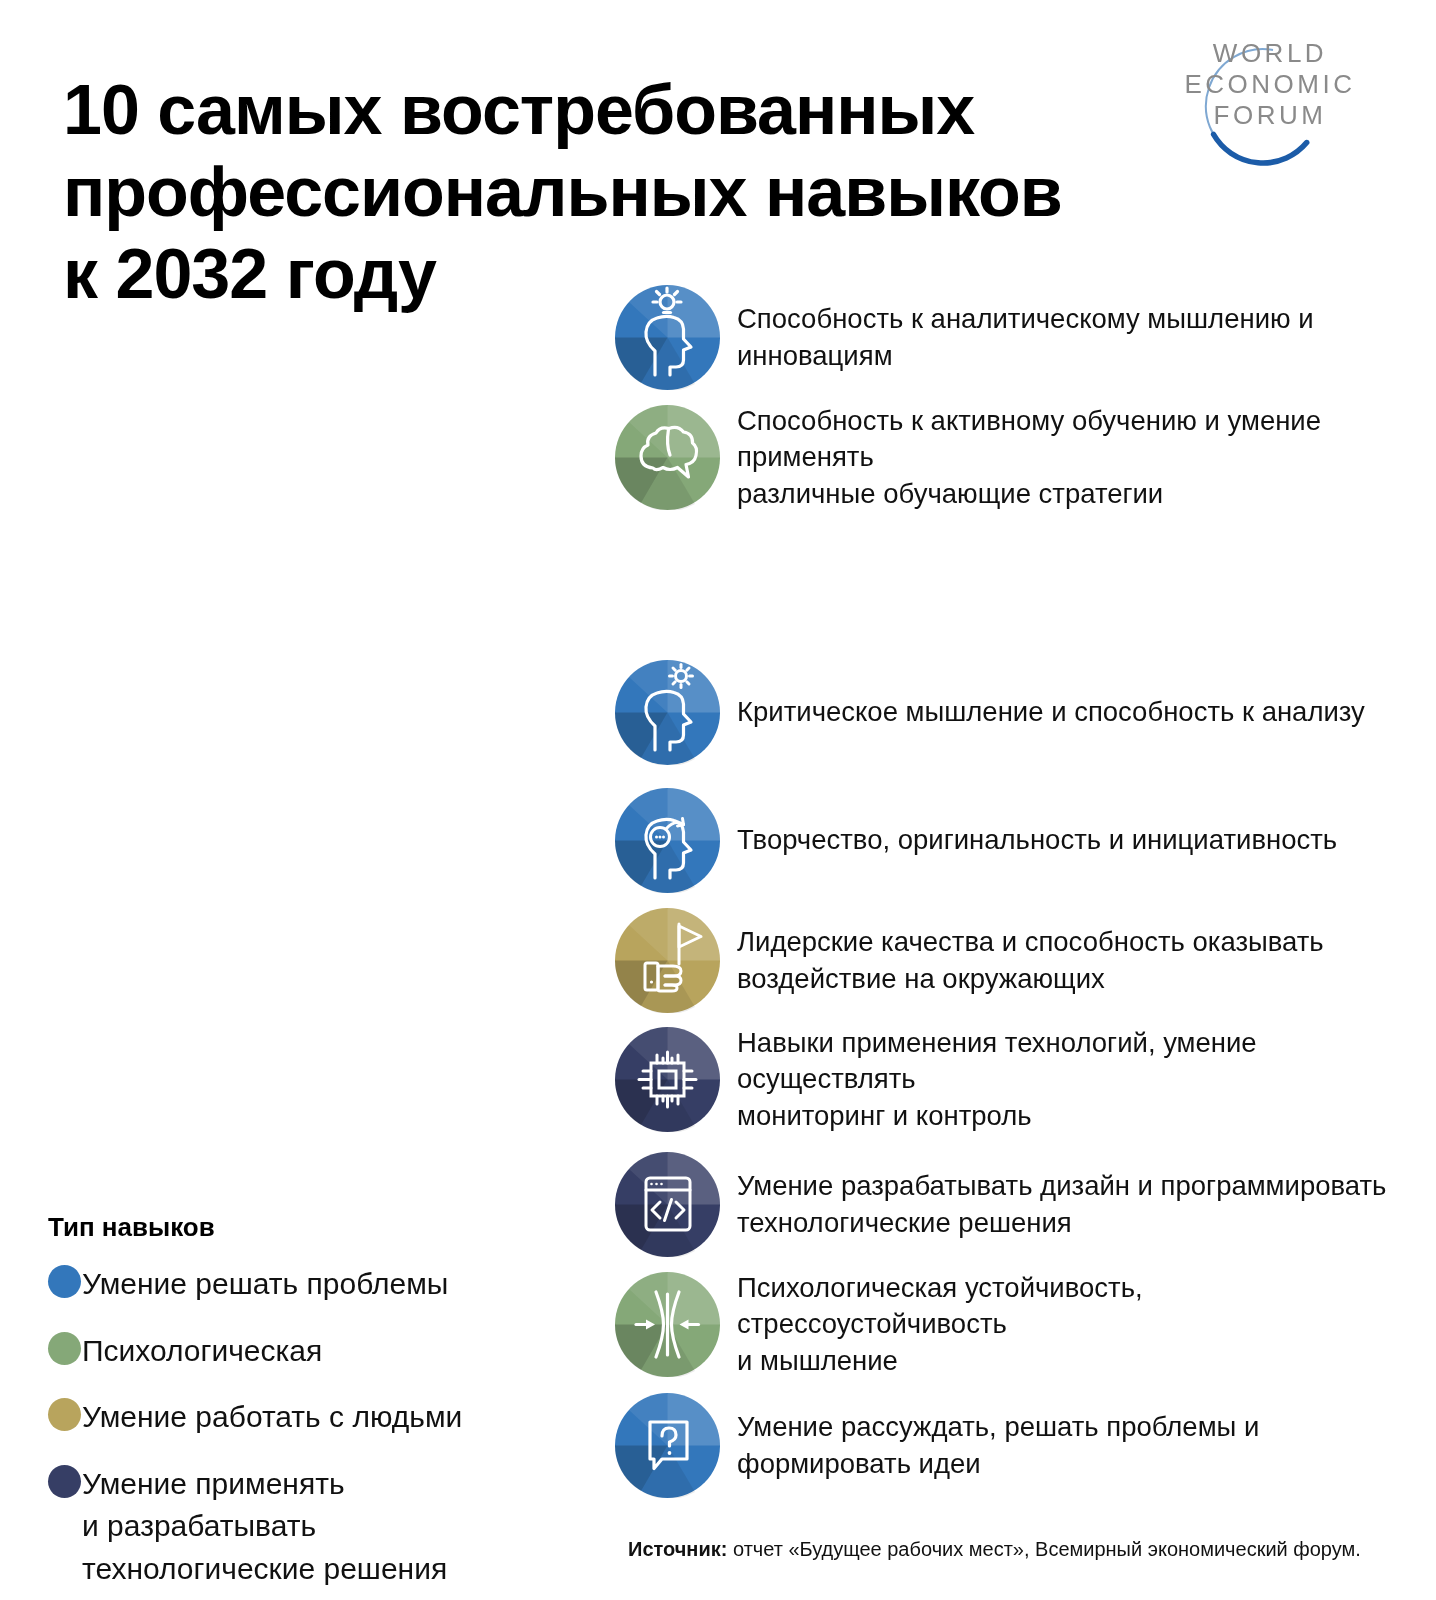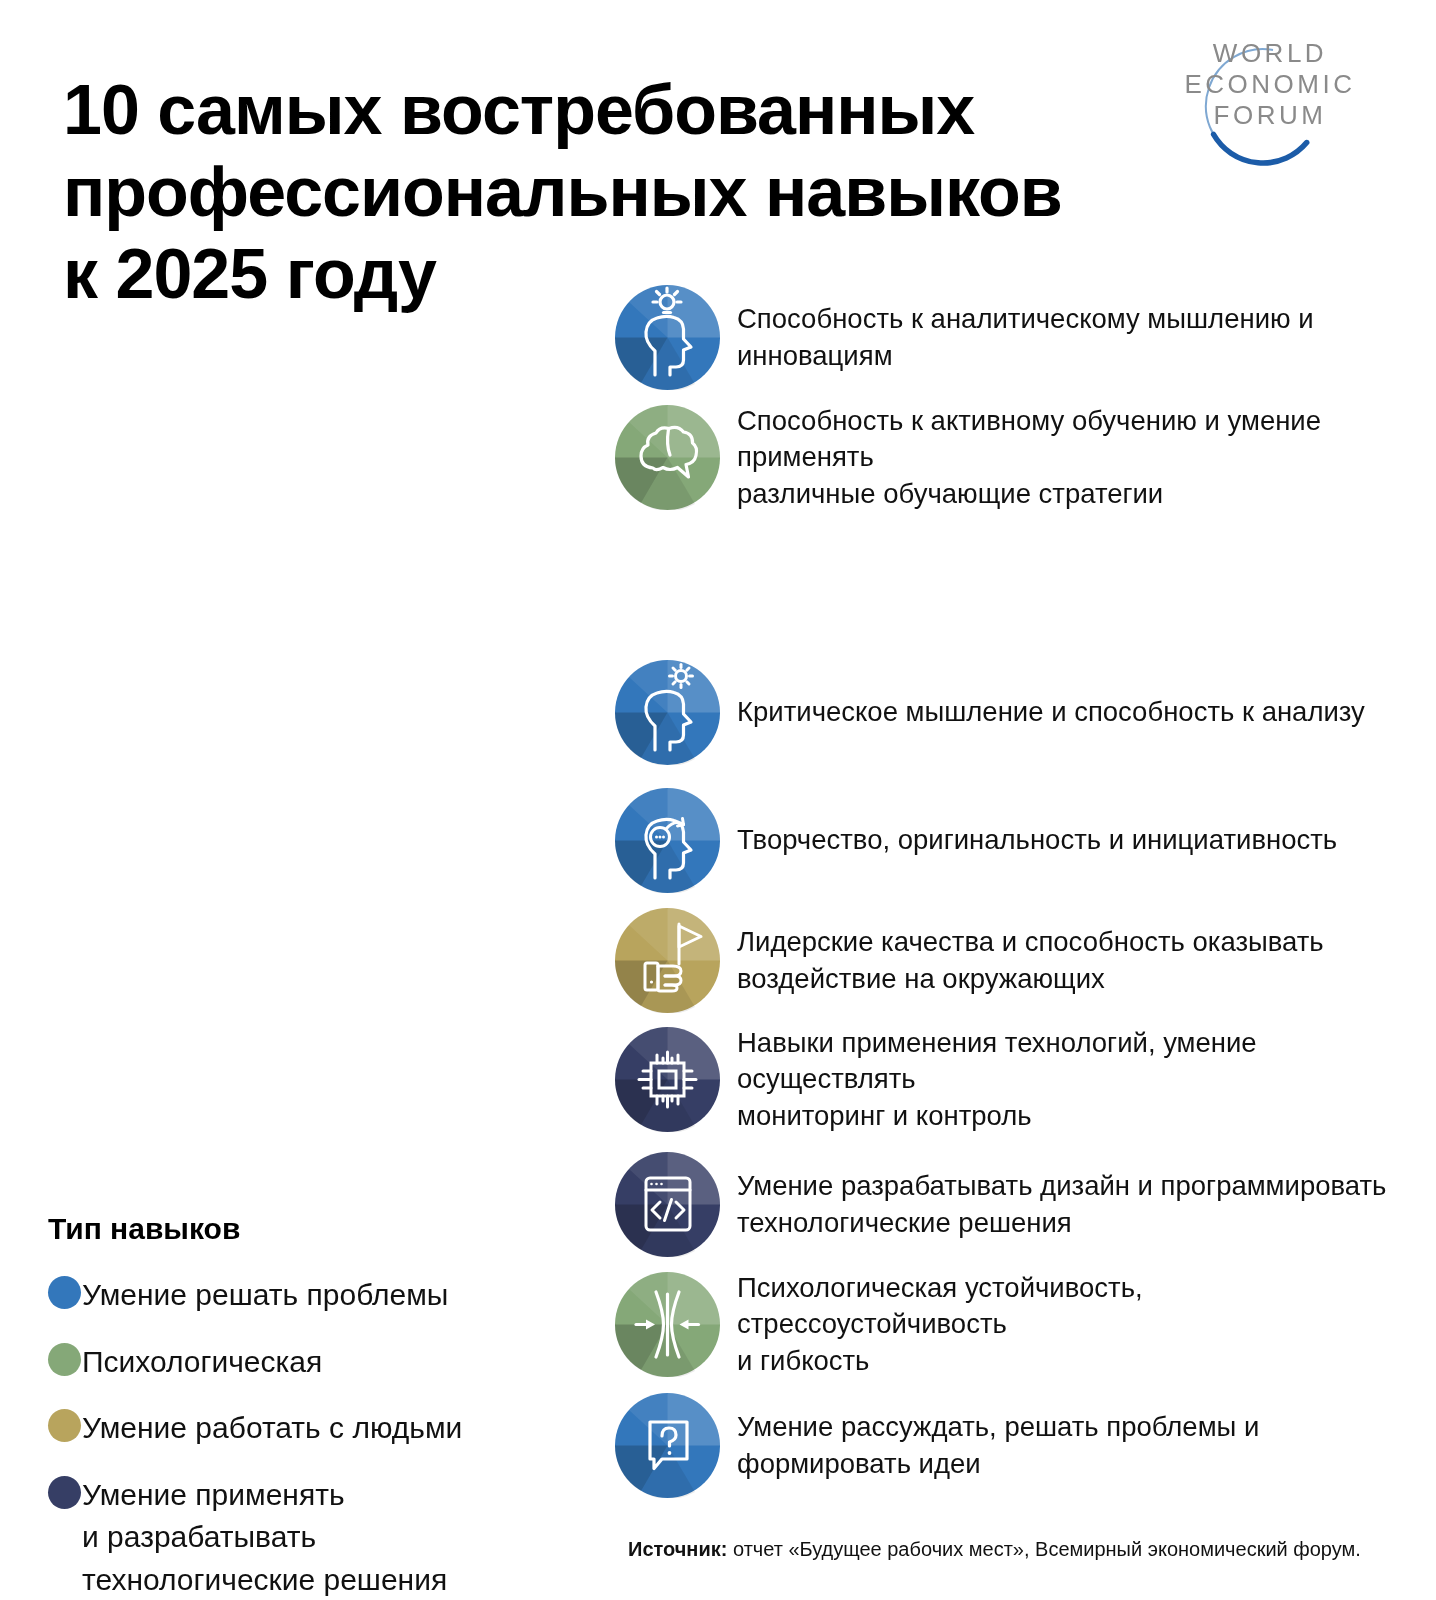--- a/index.html
+++ b/index.html
@@ -18,21 +18,21 @@
   
   .skill-row{position:absolute;left:615px;display:flex;align-items:center;height:105px;}
   .skill-icon{width:105px;height:105px;flex:0 0 105px;display:block;}
   .skill-label{
     margin-left:17px;width:665px;font-size:27.5px;line-height:1.32;
     white-space:pre-line;color:#111;
   }
 
   
   .legend{position:absolute;left:48px;top:1212px;width:460px;}
-  .legend-title{font-size:30px;font-weight:bold;margin-bottom:28px;}
+  .legend-title{font-size:26px;font-weight:bold;margin-bottom:20px;}
   .legend-item{display:flex;align-items:flex-start;margin-bottom:24px;}
   .legend-dot{width:33px;height:33px;border-radius:50%;flex:0 0 33px;margin-top:2px;background:var(--c,#888);}
   .legend-label{margin-left:1px;font-size:30px;line-height:1.42;white-space:pre-line;color:#111;}
 
   
   .source{position:absolute;left:628px;top:1538px;font-size:20px;color:#111;}
   .source b{font-weight:bold;}
 
   .defs-svg{position:absolute;width:0;height:0;overflow:hidden;}
 </style>
@@ -165,21 +165,21 @@
       <path d="M47 43 Q47 35 54 35 Q61 35 61 42 Q61 47 54.5 49 V53" stroke-linecap="round"></path>
       <circle cx="54.5" cy="60" r="1.9" fill="#fff" stroke="none"></circle>
     </g>
   </defs>
 </svg>
 
 <div class="page">
 
   <div class="title">10 самых востребованных
 профессиональных навыков
-к 2025 году</div>
+к 2032 году</div>
 
   <div class="logo">
     <svg viewBox="0 0 210 150" width="210" height="150">
       <path d="M110 14 A57 57 0 1 0 145.5 104.3" fill="none" stroke="#7FA8D2" stroke-width="2"></path>
       <path d="M50.6 98.5 A57 57 0 0 0 143.7 106.6" fill="none" stroke="#1C5CA8" stroke-width="5.5" stroke-linecap="round"></path>
       <text x="107" y="26" text-anchor="middle" font-size="26" letter-spacing="3.5" fill="#8a8a8a" font-family="Liberation Sans, sans-serif">WORLD</text>
       <text x="107" y="57" text-anchor="middle" font-size="26" letter-spacing="3.5" fill="#8a8a8a" font-family="Liberation Sans, sans-serif">ECONOMIC</text>
       <text x="107" y="88" text-anchor="middle" font-size="26" letter-spacing="3.5" fill="#8a8a8a" font-family="Liberation Sans, sans-serif">FORUM</text>
     </svg>
   </div>
@@ -244,21 +244,21 @@
     <div class="skill-label">Умение разрабатывать дизайн и программировать
 технологические решения</div>
   </div>
 
   <div class="skill-row" style="top:1272px">
     <svg class="skill-icon" viewBox="0 0 105 105" style="--c: #85A878;">
         <use href="#icon-base"></use>
         <use href="#glyph-flex"></use>
       </svg>
     <div class="skill-label">Психологическая устойчивость, стрессоустойчивость
-и гибкость</div>
+и мышление</div>
   </div>
 
   <div class="skill-row" style="top:1393px">
     <svg class="skill-icon" viewBox="0 0 105 105" style="--c: #3377BB;">
         <use href="#icon-base"></use>
         <use href="#glyph-question"></use>
       </svg>
     <div class="skill-label">Умение рассуждать, решать проблемы и формировать идеи</div>
   </div>
 

